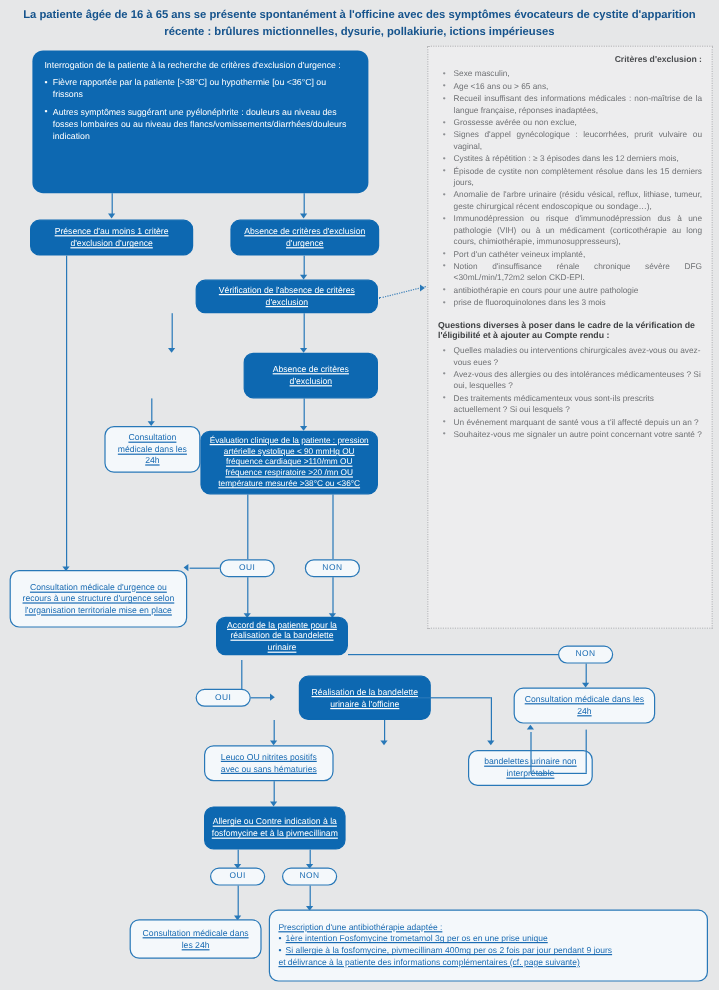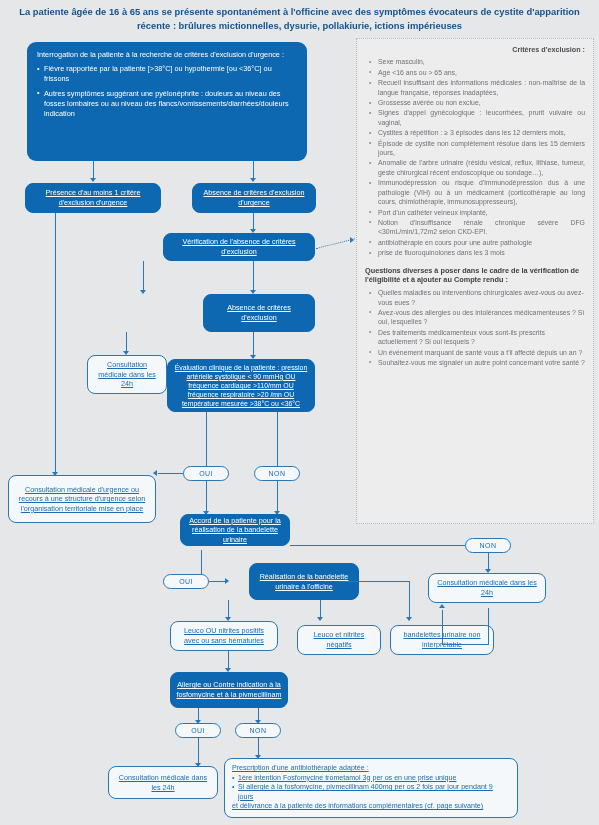--- a/index.html
+++ b/index.html
@@ -281,23 +281,20 @@
   <div class="vline" style="left:409px;top:581px;height:37px;"></div>
   <div class="arrow down" style="left:406px;top:617px;"></div>
 
   <div class="vline" style="left:320px;top:600px;height:18px;"></div>
   <div class="arrow down" style="left:317px;top:617px;"></div>
 
   <div class="node outline" style="left:170px;top:621px;width:108px;height:30px;">
     <div class="inner">Leuco OU nitrites positifs avec ou sans hématuries</div>
   </div>
 
-  <div class="node outline" style="left:297px;top:625px;width:84px;height:30px;">
-    <div class="inner">Leuco et nitrites négatifs</div>
-  </div>
 
   <div class="node outline" style="left:390px;top:625px;width:104px;height:30px;">
     <div class="inner">bandelettes urinaire non interprétable</div>
   </div>
 
   <div class="vline" style="left:488px;top:603px;height:0;"></div>
   <div class="vline" style="left:488px;top:608px;height:36px;"></div>
   <div class="hline" style="left:442px;top:644px;width:47px;"></div>
   <div class="vline" style="left:442px;top:610px;height:34px;"></div>
   <div class="arrow up" style="left:439px;top:604px;"></div>
@@ -324,21 +321,21 @@
   <div class="vline" style="left:198px;top:738px;height:26px;"></div>
   <div class="arrow down" style="left:195px;top:763px;"></div>
 
   <div class="vline" style="left:258px;top:738px;height:18px;"></div>
   <div class="arrow down" style="left:255px;top:755px;"></div>
 
   <div class="node outline" style="left:108px;top:766px;width:110px;height:33px;">
     <div class="inner">Consultation médicale dans les 24h</div>
   </div>
 
-  <div class="node outline left" style="left:224px;top:758px;width:294px;height:60px;padding:5px 7px;">
+  <div class="node outline left" style="left:224px;top:758px;width:366px;height:60px;padding:5px 7px;">
     <div class="inner" style="font-size:7.1px;line-height:9.6px;">
       <div>Prescription d'une antibiothérapie adaptée :</div>
       <div style="padding-left:6px;position:relative;">
         <span style="position:absolute;left:0;">•</span>
         <span>1ère intention Fosfomycine trometamol 3g per os en une prise unique</span>
       </div>
       <div style="padding-left:6px;position:relative;">
         <span style="position:absolute;left:0;">•</span>
         <span>Si allergie à la fosfomycine, pivmecillinam 400mg per os 2 fois par jour pendant 9 jours</span>
       </div>

